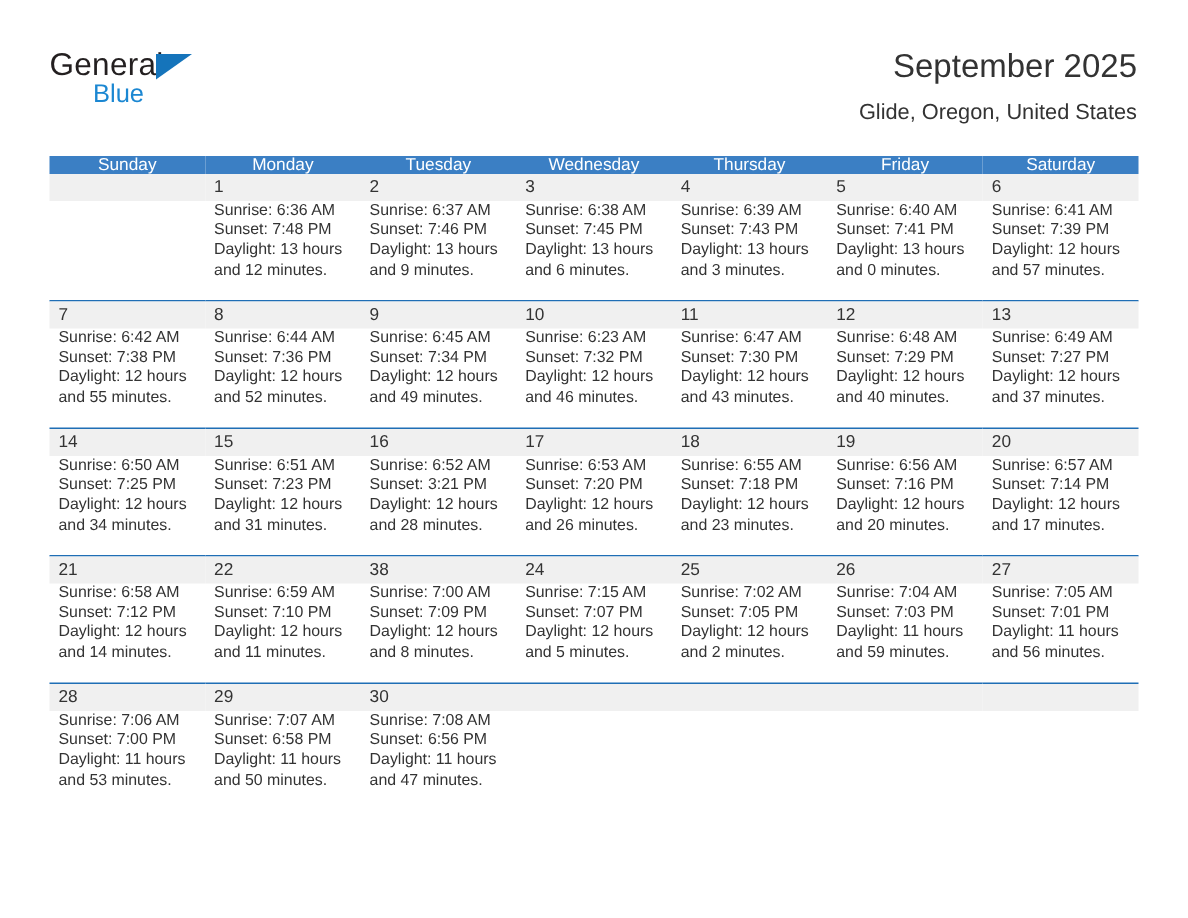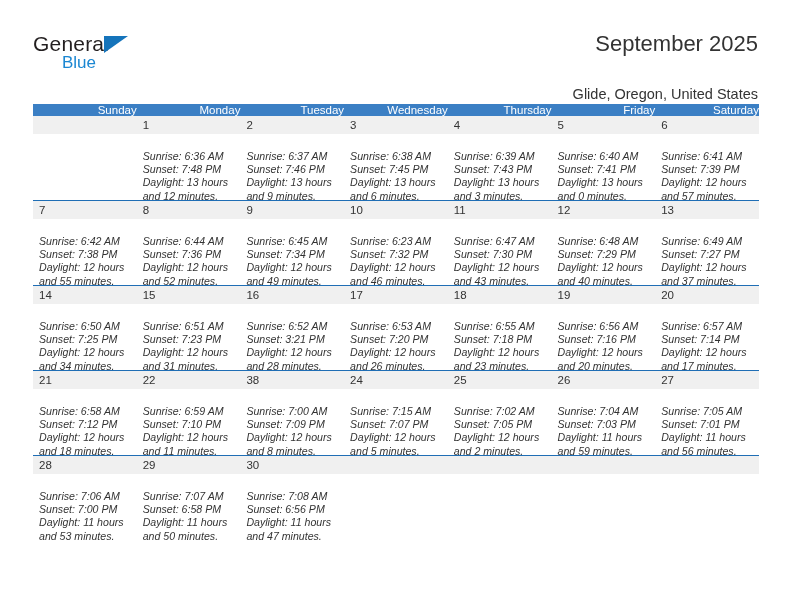--- a/index.html
+++ b/index.html
@@ -69,21 +69,21 @@
     top: 28px;
     text-align: right;
   }
   .cal-title {
     font-size: 22px;
     color: #333333;
     line-height: 32px;
     white-space: nowrap;
   }
   .cal-subtitle {
-    margin-top: 25px;
+    margin-top: 6px;
     font-size: 14.5px;
     color: #333333;
     line-height: 18px;
     white-space: nowrap;
   }
 
   
   .calendar {
     position: absolute;
     left: 33px;
@@ -96,21 +96,21 @@
   .calendar td {
     padding: 0;
     margin: 0;
     vertical-align: top;
   }
   thead th {
     background: #3b7fc4;
     color: #ffffff;
     font-size: 11.5px;
     font-weight: normal;
-    text-align: right;
+    text-align: center;
     padding: 5px 0 5px 6px;
     height: 12px;
     box-sizing: content-box;
   }
   tbody tr td {
     border-top: 1.3px solid #1f6eb5;
     height: 84px;
     box-sizing: border-box;
   }
   tbody tr:first-child td {
@@ -126,25 +126,24 @@
     line-height: 18px;
     font-size: 11.5px;
     color: #333333;
     padding-left: 6px;
     box-sizing: border-box;
   }
   .daycell.empty .daynum-band {
     background: #f0f0f0;
   }
   .detail {
-    padding: 16px 6px 0 6px;
+    padding: 0 6px 0 6px;
     font-size: 10.6px;
     line-height: 13.2px;
     color: #333333;
-    font-style: italic;
   }
   .detail div {
     white-space: nowrap;
   }
 </style>
 </head>
 <body>
 
 <div class="page">
 
@@ -408,21 +407,21 @@
           </td>
         </tr>
         <tr>
           <td>
             <div class="daycell">
               <div class="daynum-band">21</div>
               <div class="detail">
                 <div>Sunrise: 6:58 AM</div>
                 <div>Sunset: 7:12 PM</div>
                 <div>Daylight: 12 hours</div>
-                <div>and 18 minutes.</div>
+                <div>and 14 minutes.</div>
               </div>
             </div>
           </td>
           <td>
             <div class="daycell">
               <div class="daynum-band">22</div>
               <div class="detail">
                 <div>Sunrise: 6:59 AM</div>
                 <div>Sunset: 7:10 PM</div>
                 <div>Daylight: 12 hours</div>

